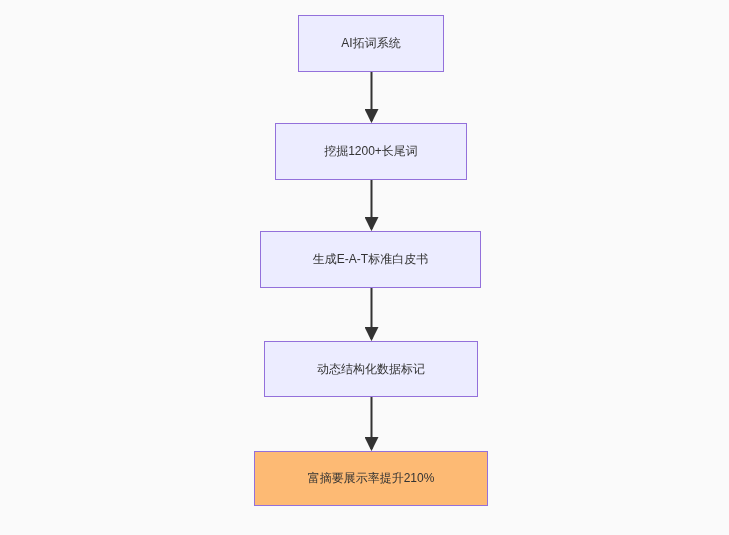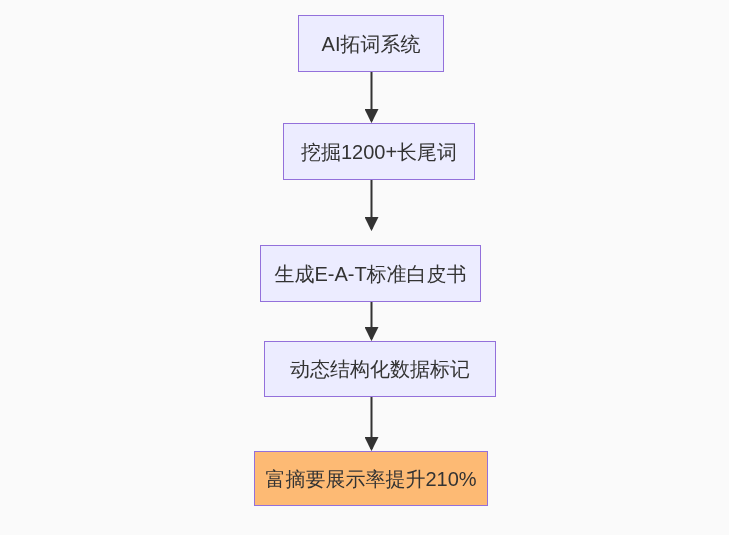--- a/index.html
+++ b/index.html
@@ -26,21 +26,21 @@
     position: absolute;
     box-sizing: border-box;
     background: #ececff;
     border: 1.5px solid #9370db;
     display: flex;
     align-items: center;
     justify-content: center;
     text-align: center;
   }
   .flow-node .node-label {
-    font-size: 20px;
+    font-size: 12px;
     color: #333333;
     line-height: 1.2;
     white-space: nowrap;
   }
 </style>
 </head>
 <body>
 
 <div class="canvas" style="background: rgb(250, 250, 250);">
   <svg class="edges-layer" width="729" height="535" viewBox="0 0 729 535" xmlns="http://www.w3.org/2000/svg">
@@ -53,26 +53,26 @@
         <line x1="371.5" y1="72" x2="371.5" y2="121" stroke="#333333" stroke-width="2" marker-end="url(#arrowhead)"></line>
         <line x1="371.5" y1="180" x2="371.5" y2="229" stroke="#333333" stroke-width="2" marker-end="url(#arrowhead)"></line>
         <line x1="371.5" y1="288" x2="371.5" y2="339" stroke="#333333" stroke-width="2" marker-end="url(#arrowhead)"></line>
         <line x1="371.5" y1="397" x2="371.5" y2="449" stroke="#333333" stroke-width="2" marker-end="url(#arrowhead)"></line>
       </g>
   </svg>
   <div id="node-layer">
       <div class="flow-node" style="left: 298px; top: 15px; width: 146px; height: 57px; background: rgb(236, 236, 255); border-color: rgb(147, 112, 219);">
         <span class="node-label" style="color: rgb(51, 51, 51);">AI拓词系统</span>
       </div>
-      <div class="flow-node" style="left: 283px; top: 123px; width: 192px; height: 57px; background: rgb(236, 236, 255); border-color: rgb(147, 112, 219);">
+      <div class="flow-node" style="left: 275px; top: 123px; width: 192px; height: 57px; background: rgb(236, 236, 255); border-color: rgb(147, 112, 219);">
         <span class="node-label" style="color: rgb(51, 51, 51);">挖掘1200+长尾词</span>
       </div>
-      <div class="flow-node" style="left: 260px; top: 231px; width: 221px; height: 57px; background: rgb(236, 236, 255); border-color: rgb(147, 112, 219); margin-top: 14px;">
+      <div class="flow-node" style="left: 260px; top: 231px; width: 221px; height: 57px; background: rgb(236, 236, 255); border-color: rgb(147, 112, 219);">
         <span class="node-label" style="color: rgb(51, 51, 51);">生成E-A-T标准白皮书</span>
       </div>
-      <div class="flow-node" style="left: 264px; top: 341px; width: 232px; height: 56px; background: rgb(236, 236, 255); border-color: rgb(147, 112, 219);">
+      <div class="flow-node" style="left: 264px; top: 341px; width: 214px; height: 56px; background: rgb(236, 236, 255); border-color: rgb(147, 112, 219);">
         <span class="node-label" style="color: rgb(51, 51, 51);">动态结构化数据标记</span>
       </div>
       <div class="flow-node" style="left: 254px; top: 451px; width: 234px; height: 55px; background: #fdba74; border-color: rgb(147, 112, 219);">
         <span class="node-label" style="color: rgb(51, 51, 51);">富摘要展示率提升210%</span>
       </div>
     </div>
 </div>
 
 </body></html>

